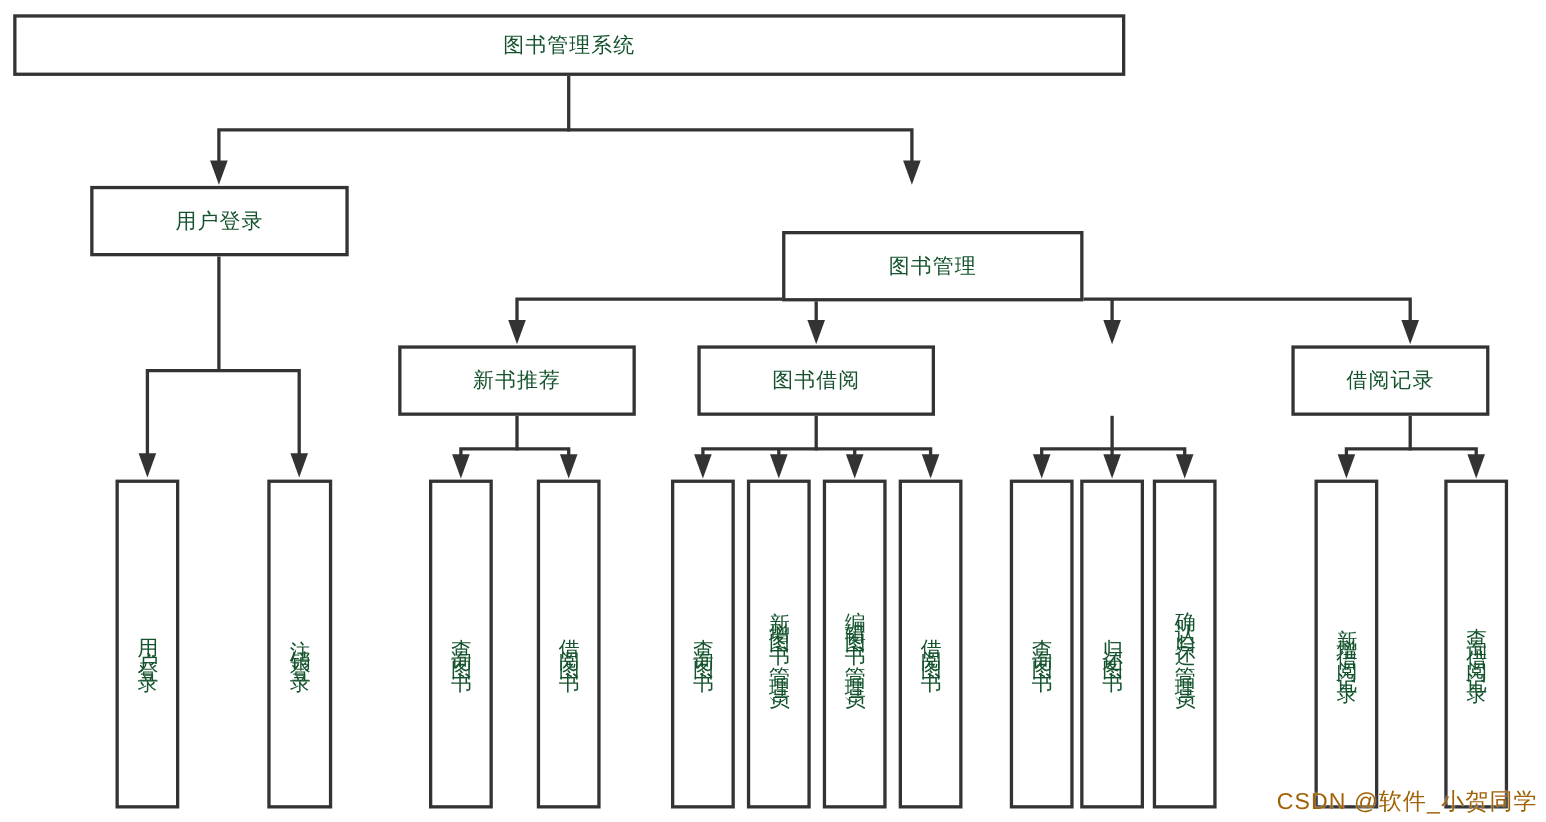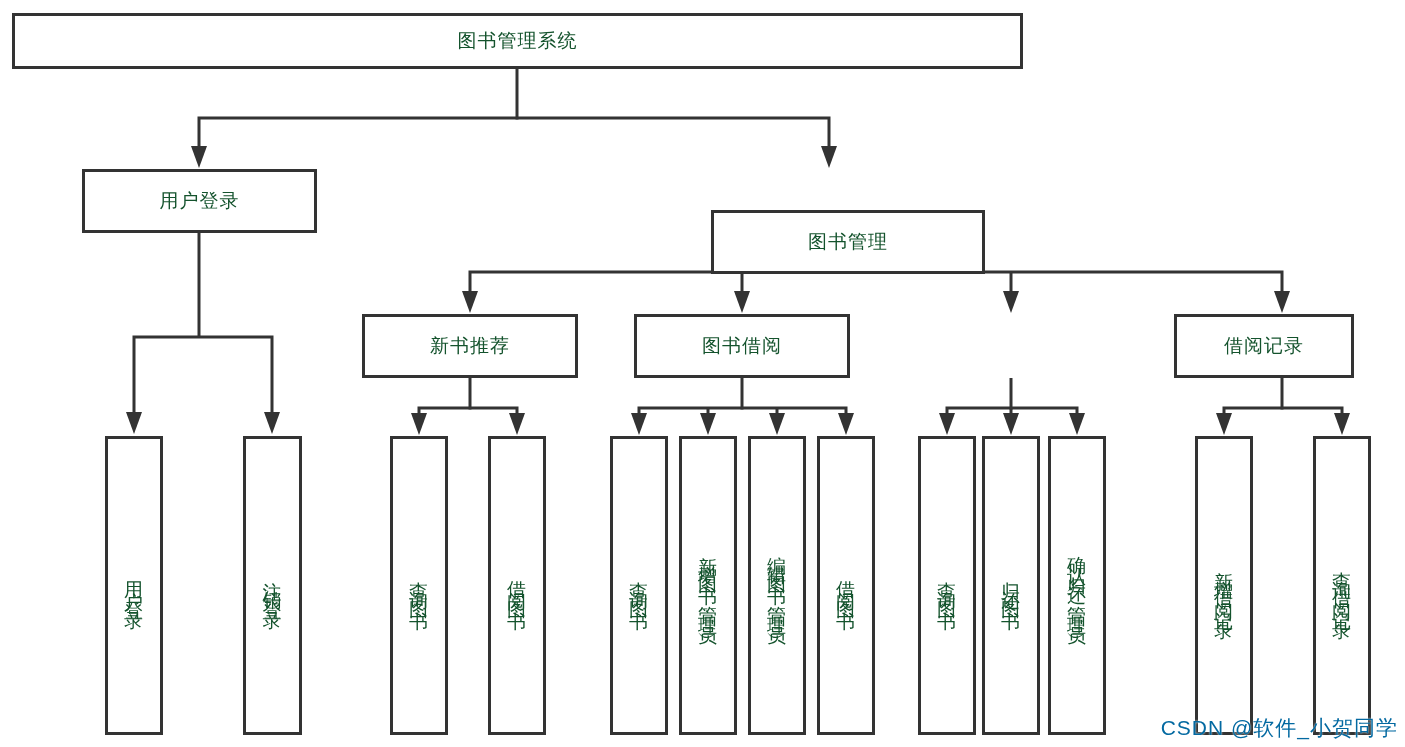--- a/index.html
+++ b/index.html
@@ -45,21 +45,21 @@
     letter-spacing: 10px;
     line-height: 1;
     white-space: normal;
   }
   .watermark {
     position: absolute;
     right: 7px;
     bottom: 5px;
     font-size: 21px;
     letter-spacing: 1px;
-    color: #0369a1;
+    color: #a16207;
     text-shadow: 0 0 2px #ffffff;
     white-space: nowrap;
   }
 </style>
 </head>
 <body>
 
 <div class="canvas">
 
   <svg class="edges" viewBox="0 0 1405 747" xmlns="http://www.w3.org/2000/svg">

